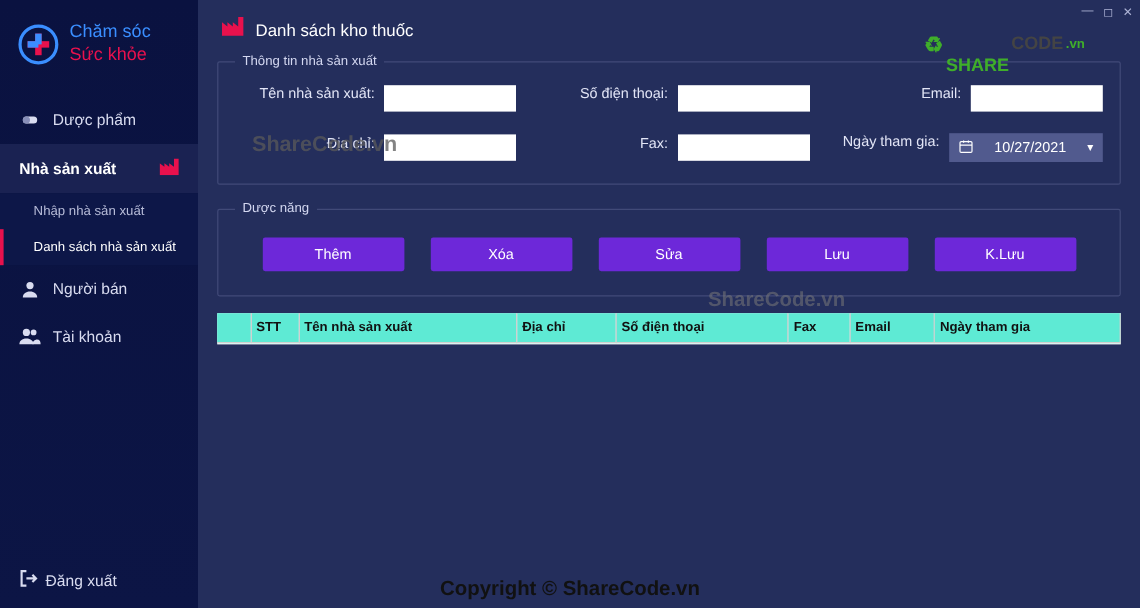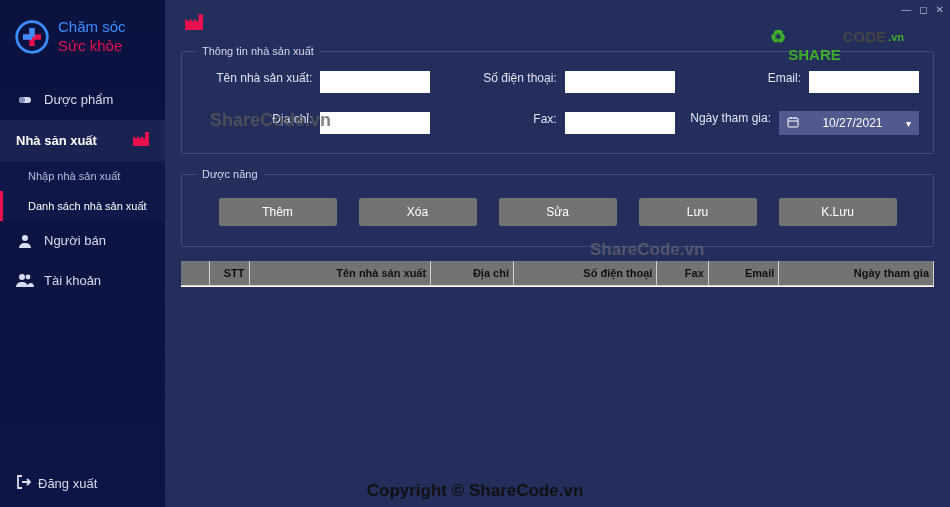--- a/index.html
+++ b/index.html
@@ -37,31 +37,31 @@
   .content { padding: 0 16px; }
   
   fieldset.group { border: 1px solid #414a78; border-radius: 2px; padding: 14px 14px 18px 14px; margin-bottom: 14px; }
   fieldset.group > legend { color: #d3d7f0; font-size: 11px; padding: 0 6px; }
   
   .form-rows { display: flex; flex-direction: column; gap: 18px; }
   .form-row { display: flex; align-items: center; gap: 10px; }
   .form-cell { display: flex; justify-content: flex-end; gap: 8px; flex: 1; }
   .form-cell label { color: #e2e5f6; font-size: 12px; white-space: nowrap; }
   .form-cell input[type="text"] { width: 110px; height: 22px; background: #fff; border: none; padding: 2px 4px; font-size: 12px; }
-  .date-picker { width: 140px; height: 24px; background: #515a8e; color: #fff; display: flex; align-items: center; gap: 10px; padding: 0 8px; cursor: pointer; font-size: 12px; justify-content: space-between; }
+  .date-picker { width: 128px; height: 24px; background: #515a8e; color: #fff; display: flex; align-items: center; gap: 10px; padding: 0 8px; cursor: pointer; font-size: 12px; justify-content: space-between; }
   .date-picker .cal-icon { font-size: 12px; }
   .date-picker .chev { font-size: 10px; }
   
   .actions-row { display: flex; gap: 22px; justify-content: center; padding: 4px 0 2px 0; }
-  .btn { width: 118px; height: 28px; background: #737373; color: #fff; border: none; border-radius: 2px; font-size: 12px; cursor: pointer; }
+  .btn { width: 118px; height: 28px; background: #6d28d9; color: #fff; border: none; border-radius: 2px; font-size: 12px; cursor: pointer; }
   
   
   .table-wrap { background: #fff; min-height: 26px; }
   table.grid { width: 100%; border-collapse: collapse; }
-  table.grid th { background: #737373; color: #111; font-size: 11px; font-weight: bold; padding: 6px 4px; border-right: 1px solid #d0d0d0; border-bottom: 1px solid #d0d0d0; text-align: right; }
+  table.grid th { background: #5eead4; color: #111; font-size: 11px; font-weight: bold; padding: 6px 4px; border-right: 1px solid #d0d0d0; border-bottom: 1px solid #d0d0d0; text-align: left; }
   table.grid th:first-child { width: 28px; }
   table.grid th:nth-child(2) { width: 40px; }
   
   
   .wm { position: absolute; pointer-events: none; color: rgba(120,120,120,0.55); font-weight: 600; }
   .wm1 { top: 110px; left: 210px; font-size: 18px; color: rgba(90,90,90,0.75); }
   .wm2 { top: 240px; left: 590px; font-size: 17px; }
   .wm-footer { position: absolute; bottom: 6px; left: 0; right: 0; text-align: center; color: #111; font-size: 17px; font-weight: bold; background: rgba(255,255,255,0.0); }
   
   .sharecode-badge { position: absolute; top: 10px; right: 46px; display: flex; align-items: center; gap: 2px; font-weight: bold; font-size: 15px; }
@@ -153,20 +153,21 @@
       <span>◻</span>
       <span>✕</span>
     </div>
 
     <div class="page-title-row">
       <span class="title-icon">
         <svg width="18" height="16" viewBox="0 0 16 14">
             <path d="M0 14V4l4 3V4l4 3V4l4 3V0h4v14z" fill="#e8114d"></path>
           </svg>
       </span>
+      <span class="title-text">Danh sách kho thuốc</span>
     </div>
 
     <div class="content">
 
       <fieldset class="group">
         <legend>Thông tin nhà sản xuất</legend>
         <div class="form-rows">
           <div class="form-row">
             <div class="form-cell">
               <label>Tên nhà sản xuất:</label>

